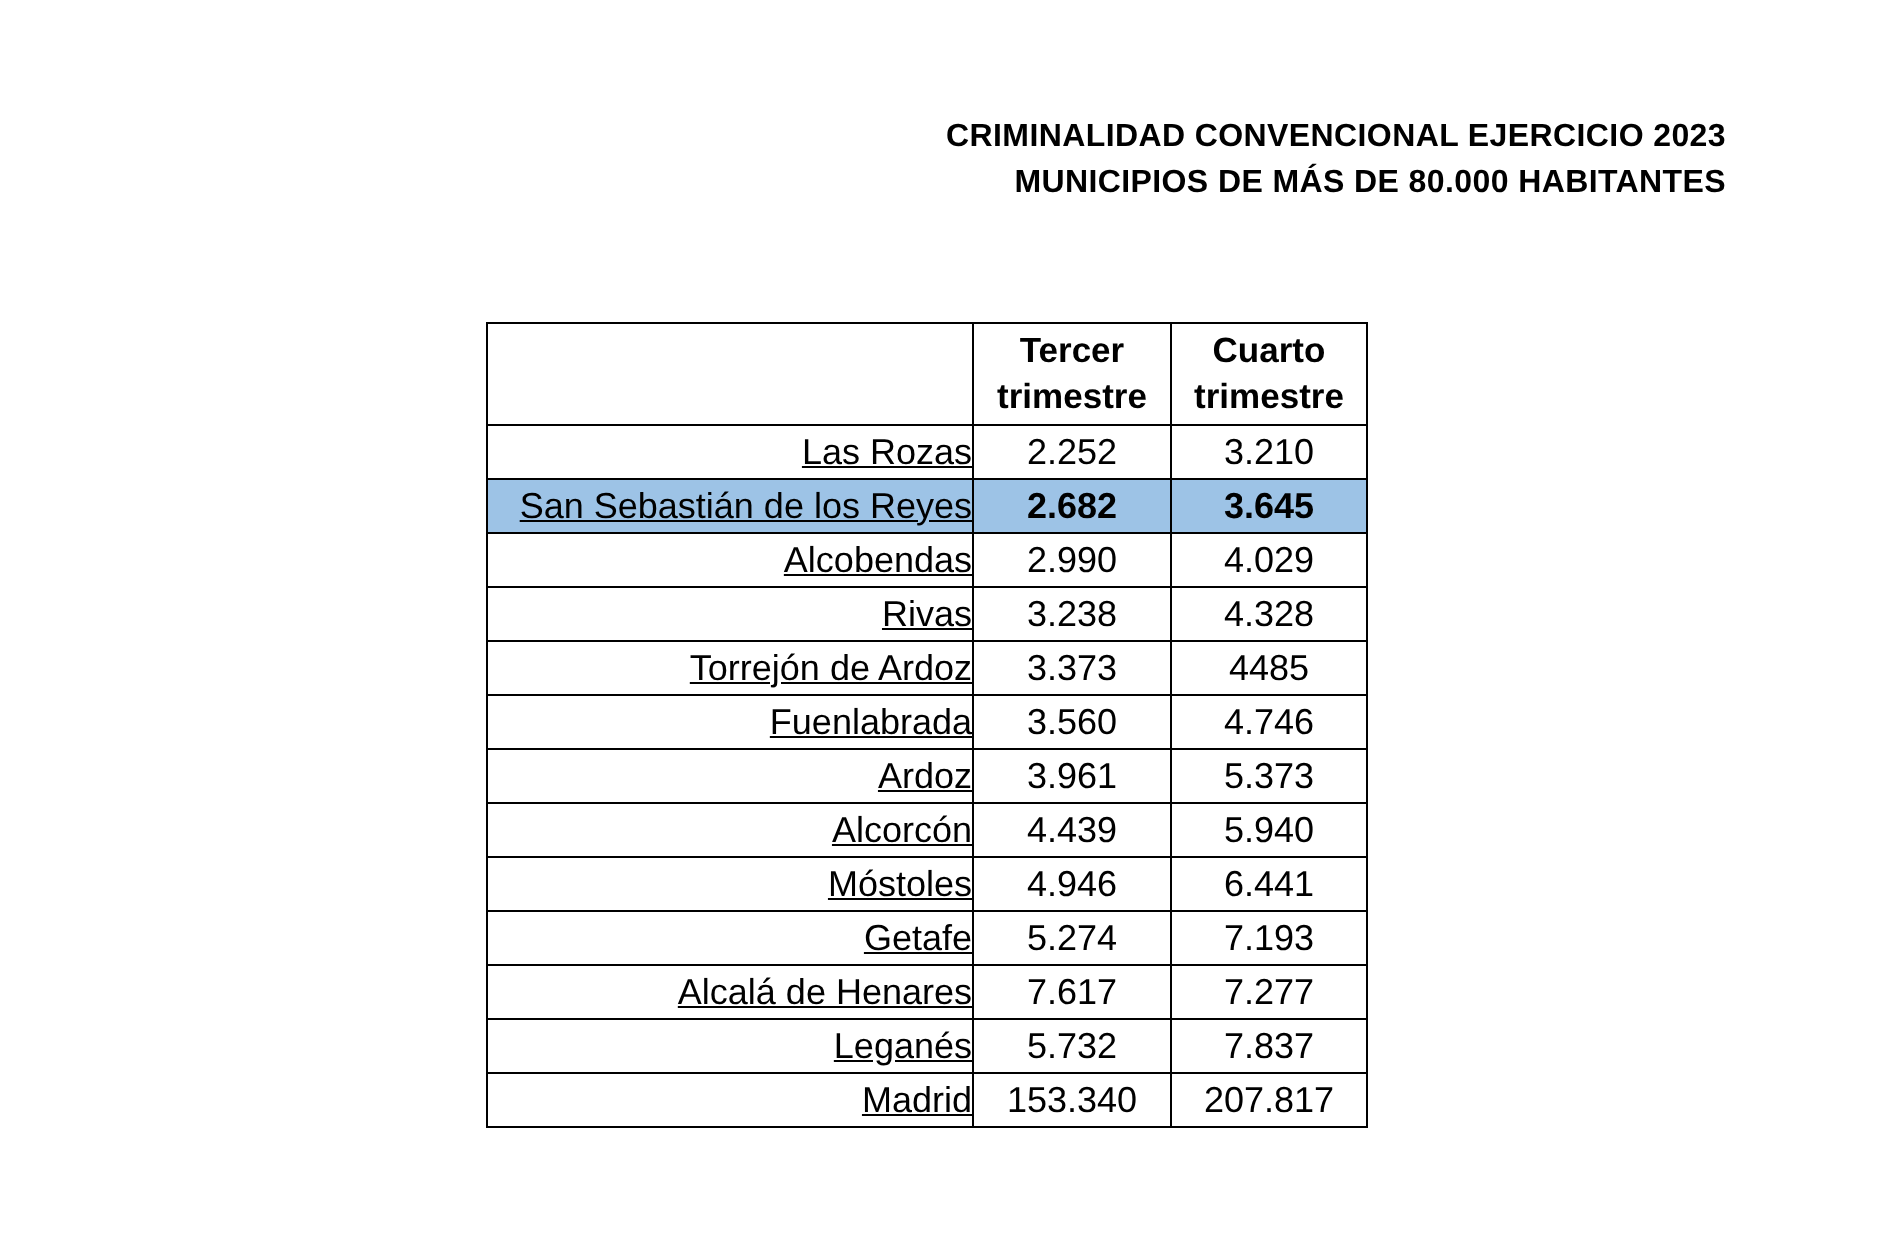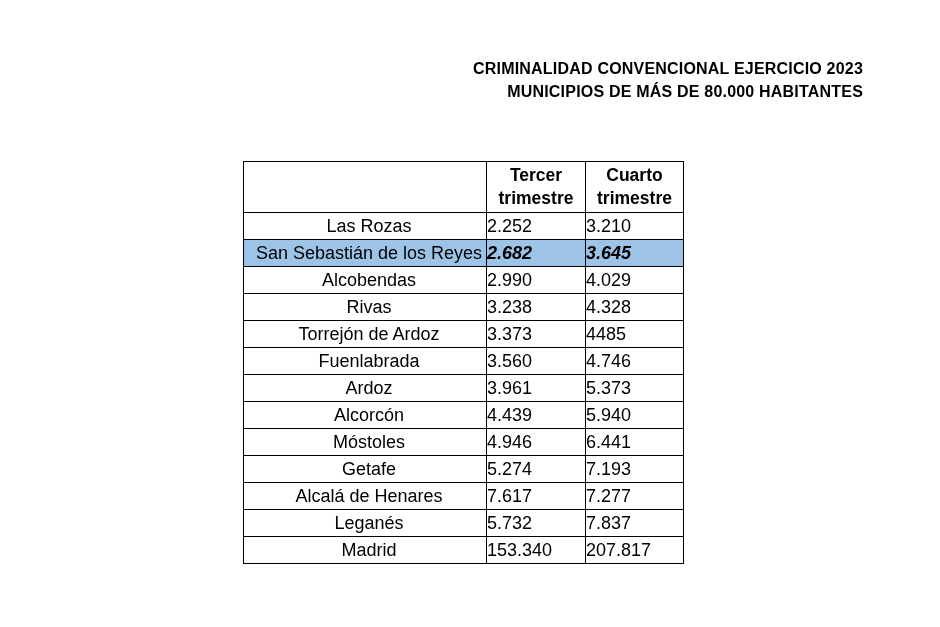--- a/index.html
+++ b/index.html
@@ -50,28 +50,29 @@
     padding: 0 2px;
     margin-left: 28px;
   }
   .crime tbody td {
     height: 27px;
     font-size: 18px;
     vertical-align: middle;
     white-space: nowrap;
   }
   .crime td.name {
-    text-align: center;
+    text-align: right;
     padding-left: 8px;
+    text-decoration: underline;
   }
   .crime td.num {
-    text-align: left;
+    text-align: center;
   }
   .crime tr.highlight { background: var(--hl, #9DC3E6); }
-  .crime tr.highlight td.num { font-weight: 700; font-style: italic; }
+  .crime tr.highlight td.num { font-weight: 700; }
 </style>
 </head>
 <body>
 
 <div class="page">
 
   <div class="title-block">
     <div>CRIMINALIDAD CONVENCIONAL EJERCICIO 2023</div>
     <div>MUNICIPIOS DE MÁS DE 80.000 HABITANTES</div>
   </div>

